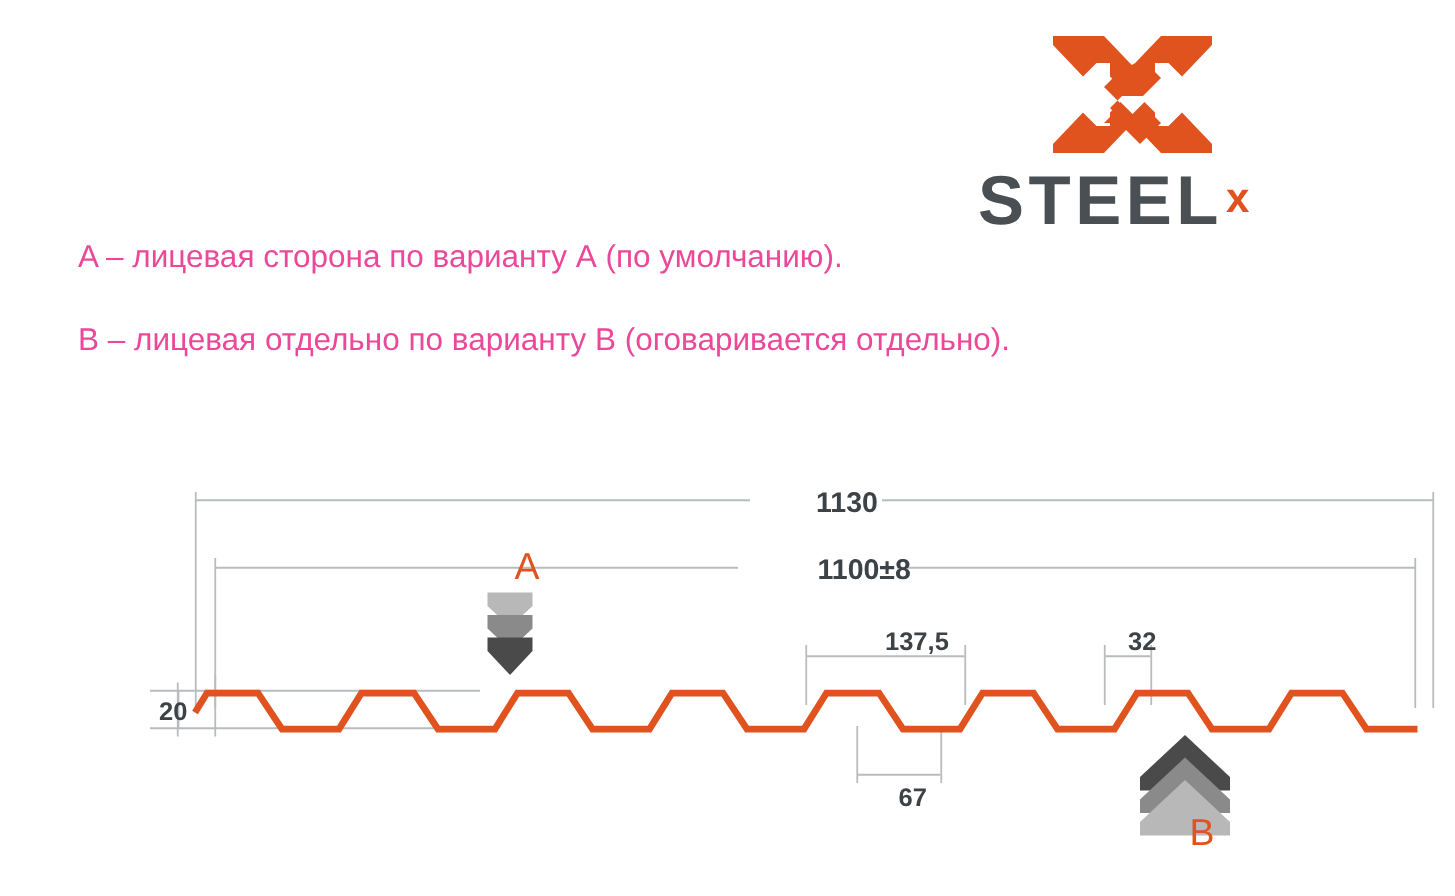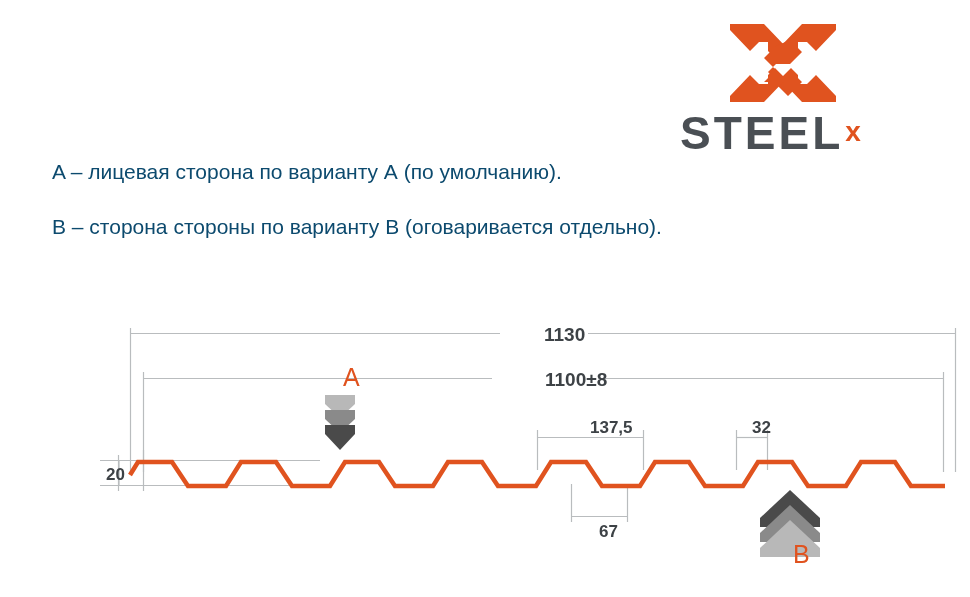--- a/index.html
+++ b/index.html
@@ -19,21 +19,21 @@
   .page {
     position: absolute;
     left: 0; top: 0;
     width: 970px;
     height: 597px;
   }
 
   
   .logo-block {
     position: absolute;
-    left: 680px;
+    left: 652px;
     top: 14px;
     width: 250px;
     height: 140px;
   }
   .logo-mark {
     position: absolute;
     left: 48px;
     top: 4px;
     width: 110px;
     height: 90px;
@@ -65,21 +65,21 @@
     position: relative;
     top: -10px;
   }
 
   
   .caption {
     position: absolute;
     left: 52px;
     font-family: "Liberation Sans", sans-serif;
     font-size: 21px;
-    color: #0c4a6e;
+    color: #ec4899;
     white-space: nowrap;
     text-align: center;
   }
   .caption-a { top: 160px; }
   .caption-b { top: 215px; }
 
   
   .drawing {
     position: absolute;
     left: 0;
@@ -125,21 +125,21 @@
       </svg>
     </div>
 
     <div class="logo-wordmark">
       <span class="logo-steel">STEEL</span>
         <span class="logo-x">x</span>
     </div>
   </div>
 
   <div class="caption caption-a">A – лицевая сторона по варианту А (по умолчанию).</div>
-  <div class="caption caption-b">B – сторона стороны по варианту B (оговаривается отдельно).</div>
+  <div class="caption caption-b">B – лицевая отдельно по варианту B (оговаривается отдельно).</div>
 
   <div class="drawing">
     <svg width="970" height="297" viewBox="0 0 970 297" xmlns="http://www.w3.org/2000/svg">
 
       <g stroke="#b9bcbe" stroke-width="1.2" fill="none">
 
         <line x1="90.5" y1="28" x2="90.5" y2="172"></line>
         <line x1="915.5" y1="28" x2="915.5" y2="172"></line>
 
         <line x1="103.5" y1="72" x2="103.5" y2="172"></line>

